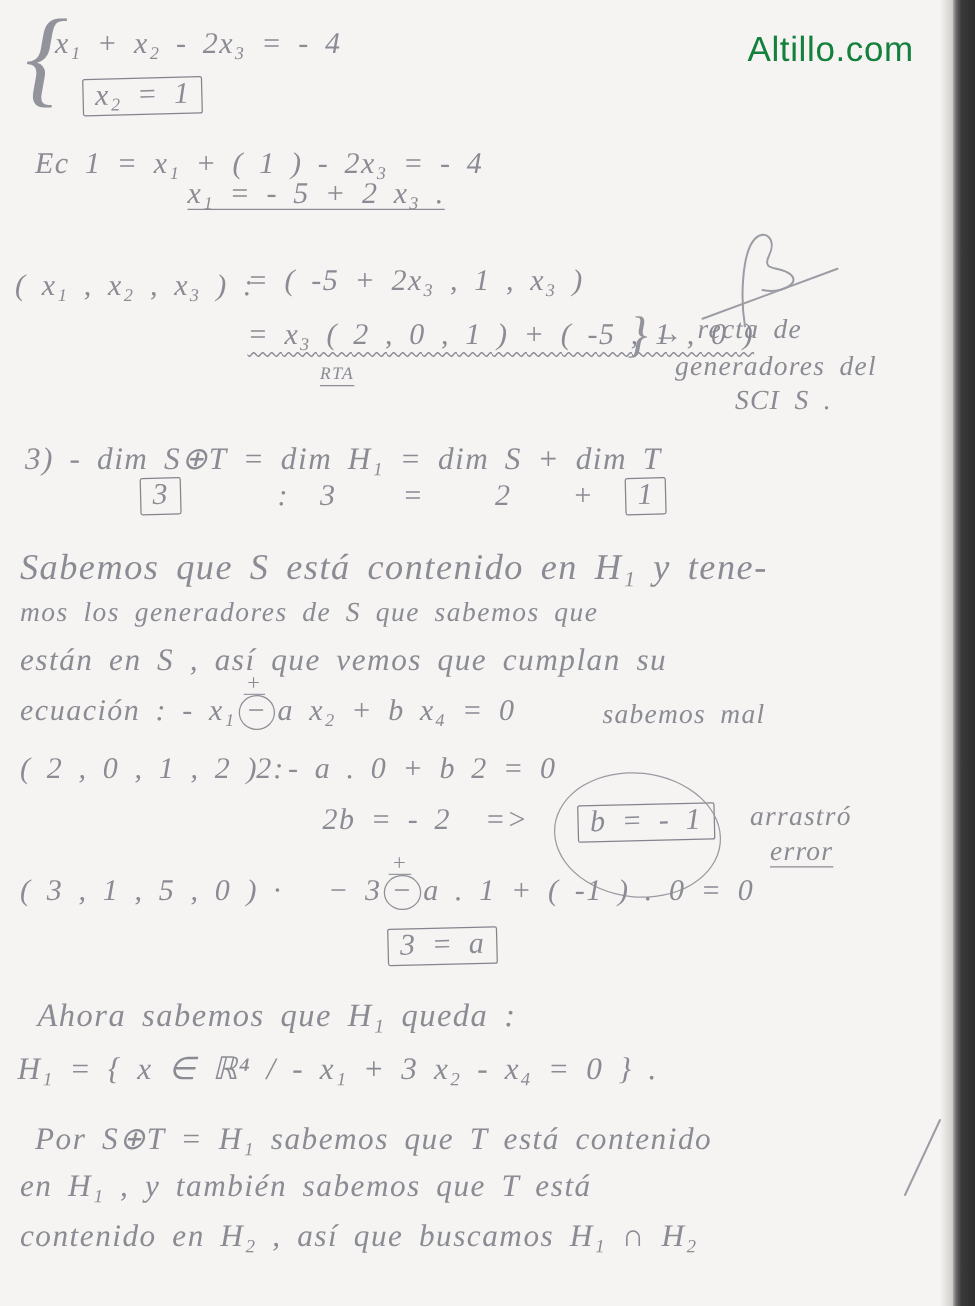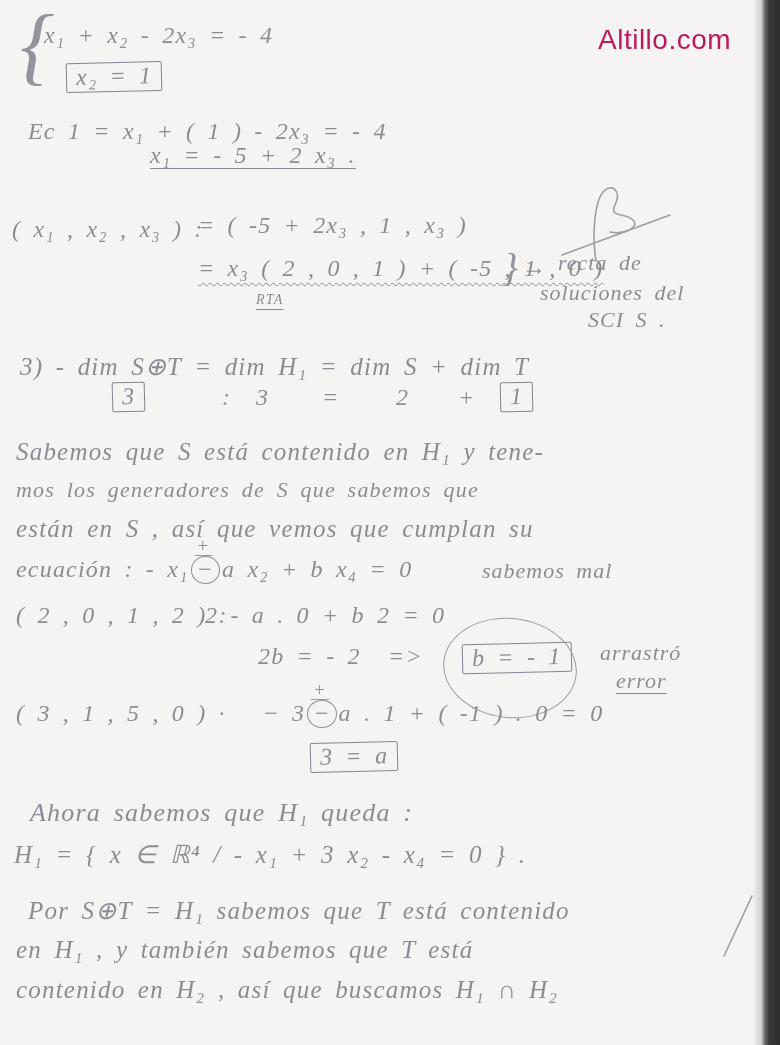--- a/index.html
+++ b/index.html
@@ -18,21 +18,21 @@
     position:absolute;top:0;right:0;width:18px;height:1045px;
     background:linear-gradient(90deg,#b8b7b5 0,#6a6a6a 3px,#3a3a3a 7px,#2c2c2c 100%);
   }
   .scan-edge-soft{
     position:absolute;top:0;right:18px;width:10px;height:1045px;
     background:linear-gradient(90deg,rgba(245,244,242,0) 0,#cfcecb 100%);
   }
   .watermark{
     position:absolute;left:598px;top:24px;
     font-family:"Liberation Sans", sans-serif;font-style:normal;
-    font-size:28px;color:#be185d;letter-spacing:.5px;
+    font-size:28px;color:#15803d;letter-spacing:.5px;
   }
   .hw{position:absolute;white-space:nowrap;font-size:24px;letter-spacing:1.2px;word-spacing:5px;}
   .hw-xs{font-size:14px;}
   .underl{text-decoration:underline;text-underline-offset:5px;text-decoration-thickness:1px;}
   .wavy{text-decoration:underline wavy;text-underline-offset:6px;text-decoration-thickness:1px;}
   .hand-box{
     display:inline-block;border:1.4px solid #84848d;border-radius:2px;
     padding:0 9px 1px 9px;transform:rotate(-1.4deg);
   }
   .brace-big{position:absolute;font-size:86px;font-weight:100;color:#93939b;line-height:1;}
@@ -69,21 +69,21 @@
 
   <div class="hw" style="left:28px;top:118px;">Ec  1 =   x₁ + ( 1 ) - 2x₃  = - 4</div>
   <div class="hw underl" style="left:150px;top:142px;">x₁ = - 5 + 2 x₃ .</div>
 
   <div class="hw" style="left:12px;top:216px;">( x₁ , x₂ , x₃ ) :</div>
   <div class="hw" style="left:198px;top:212px;">=   ( -5 + 2x₃ ,  1  ,  x₃ )</div>
   <div class="hw wavy" style="left:198px;top:255px;">=  x₃ ( 2 , 0 , 1 ) + ( -5 , 1 , 0 )</div>
   <div class="brace-md" style="left:502px;top:248px;">}</div>
   <div class="hw" style="left:522px;top:254px;">→</div>
   <div class="hw note" style="left:558px;top:250px;">recta de</div>
-  <div class="hw note" style="left:540px;top:280px;">soluciones del</div>
+  <div class="hw note" style="left:540px;top:280px;">generadores del</div>
   <div class="hw note" style="left:588px;top:307px;">SCI  S .</div>
   <div class="hw hw-xs underl" style="left:256px;top:292px;">RTA</div>
 
   <svg style="position:absolute;left:548px;top:185px;" width="140" height="80" viewBox="0 0 140 80">
     <path class="stk" d="M48 76 C 44 52, 46 16, 56 6 C 64 -2, 74 6, 67 20 C 61 33, 76 27, 85 35 C 92 42, 77 50, 62 47"></path>
     <path class="stk" d="M14 70 L 122 30"></path>
   </svg>
 
   <div class="hw" style="left:20px;top:352px;font-size:25px;">3) -  dim  S⊕T =  dim H₁  =  dim  S  +  dim T</div>
   <div class="hw" style="left:112px;top:382px;">
@@ -91,21 +91,21 @@
   </div>
   <div class="hw" style="left:222px;top:384px;">:</div>
   <div class="hw" style="left:256px;top:384px;">3</div>
   <div class="hw" style="left:322px;top:384px;">=</div>
   <div class="hw" style="left:396px;top:384px;">2</div>
   <div class="hw" style="left:458px;top:384px;">+</div>
   <div class="hw" style="left:500px;top:382px;">
     <span class="hand-box">1</span>
   </div>
 
-  <div class="hw" style="left:16px;top:438px;font-size:25px;font-style:italic;">Sabemos  que  S  está  contenido  en  H₁  y  tene-</div>
+  <div class="hw" style="left:16px;top:438px;font-size:29px;font-style:italic;">Sabemos  que  S  está  contenido  en  H₁  y  tene-</div>
   <div class="hw" style="left:16px;top:477px;font-size:22px;">mos  los  generadores  de  S  que  sabemos  que</div>
   <div class="hw" style="left:16px;top:515px;font-size:25px;">están  en  S ,  así  que  vemos  que  cumplan  su</div>
 
   <div class="hw" style="left:16px;top:556px;">
     <span>ecuación :  - x₁</span><span class="circ-sign"><span>−</span><span class="plus-above">+</span></span><span>a x₂ + b x₄  =  0</span>
   </div>
   <div class="hw note" style="left:482px;top:558px;">sabemos  mal</div>
 
   <div class="hw" style="left:16px;top:602px;">( 2 , 0 , 1 , 2 ) :</div>
   <div class="hw" style="left:205px;top:602px;">2 - a . 0  + b  2  =  0</div>

